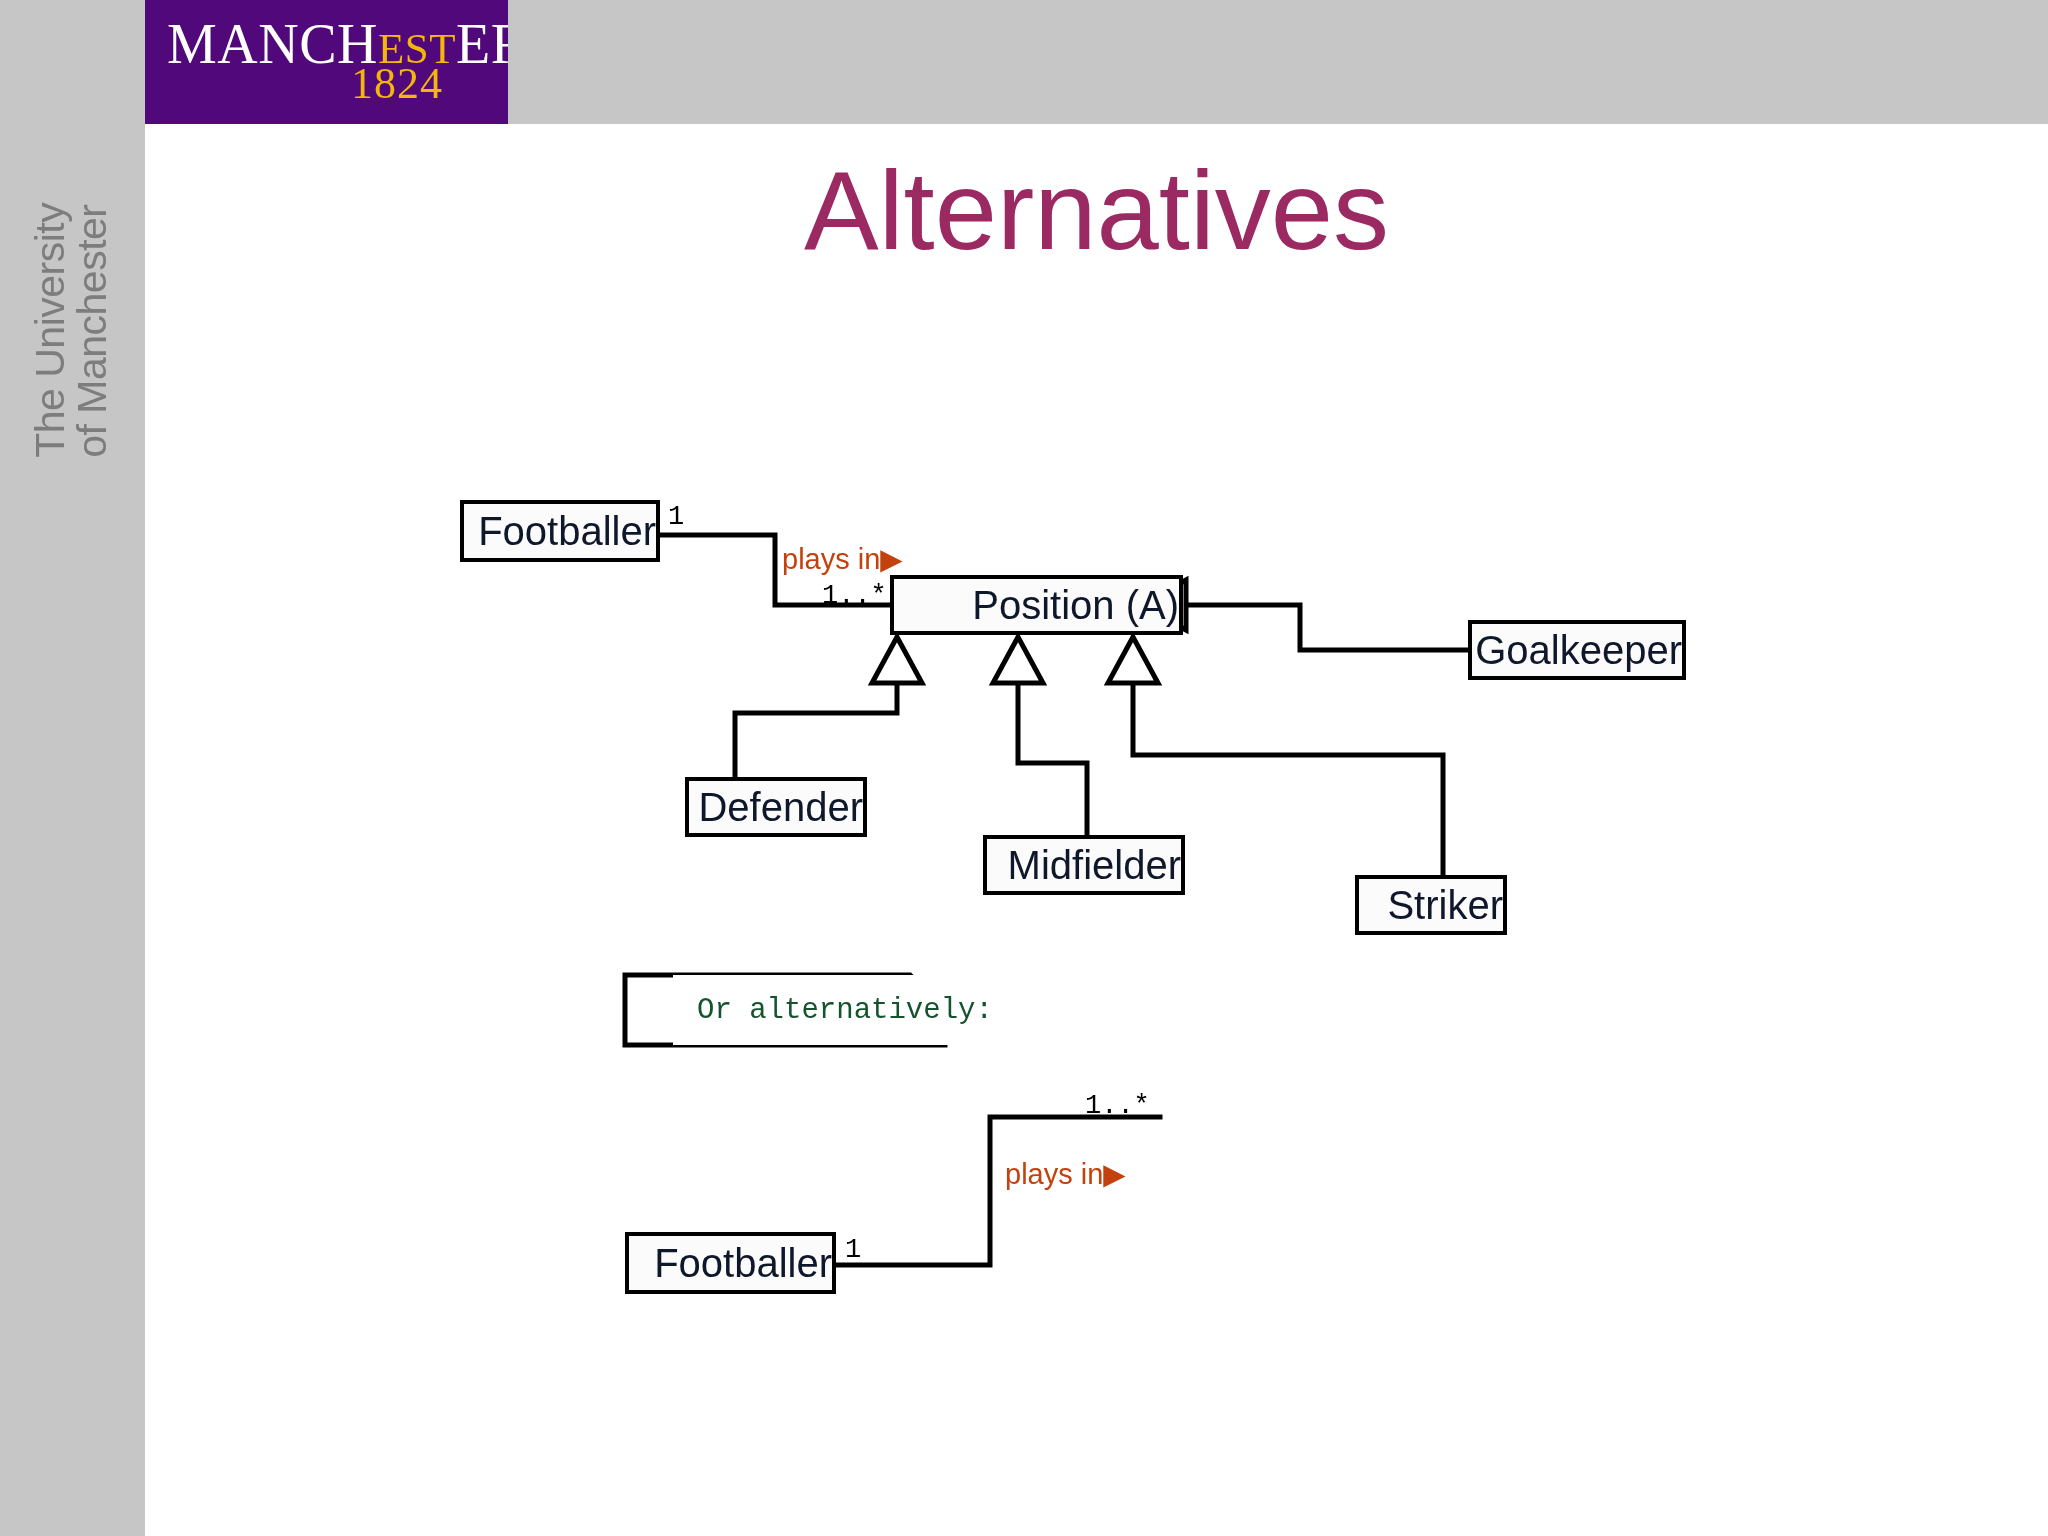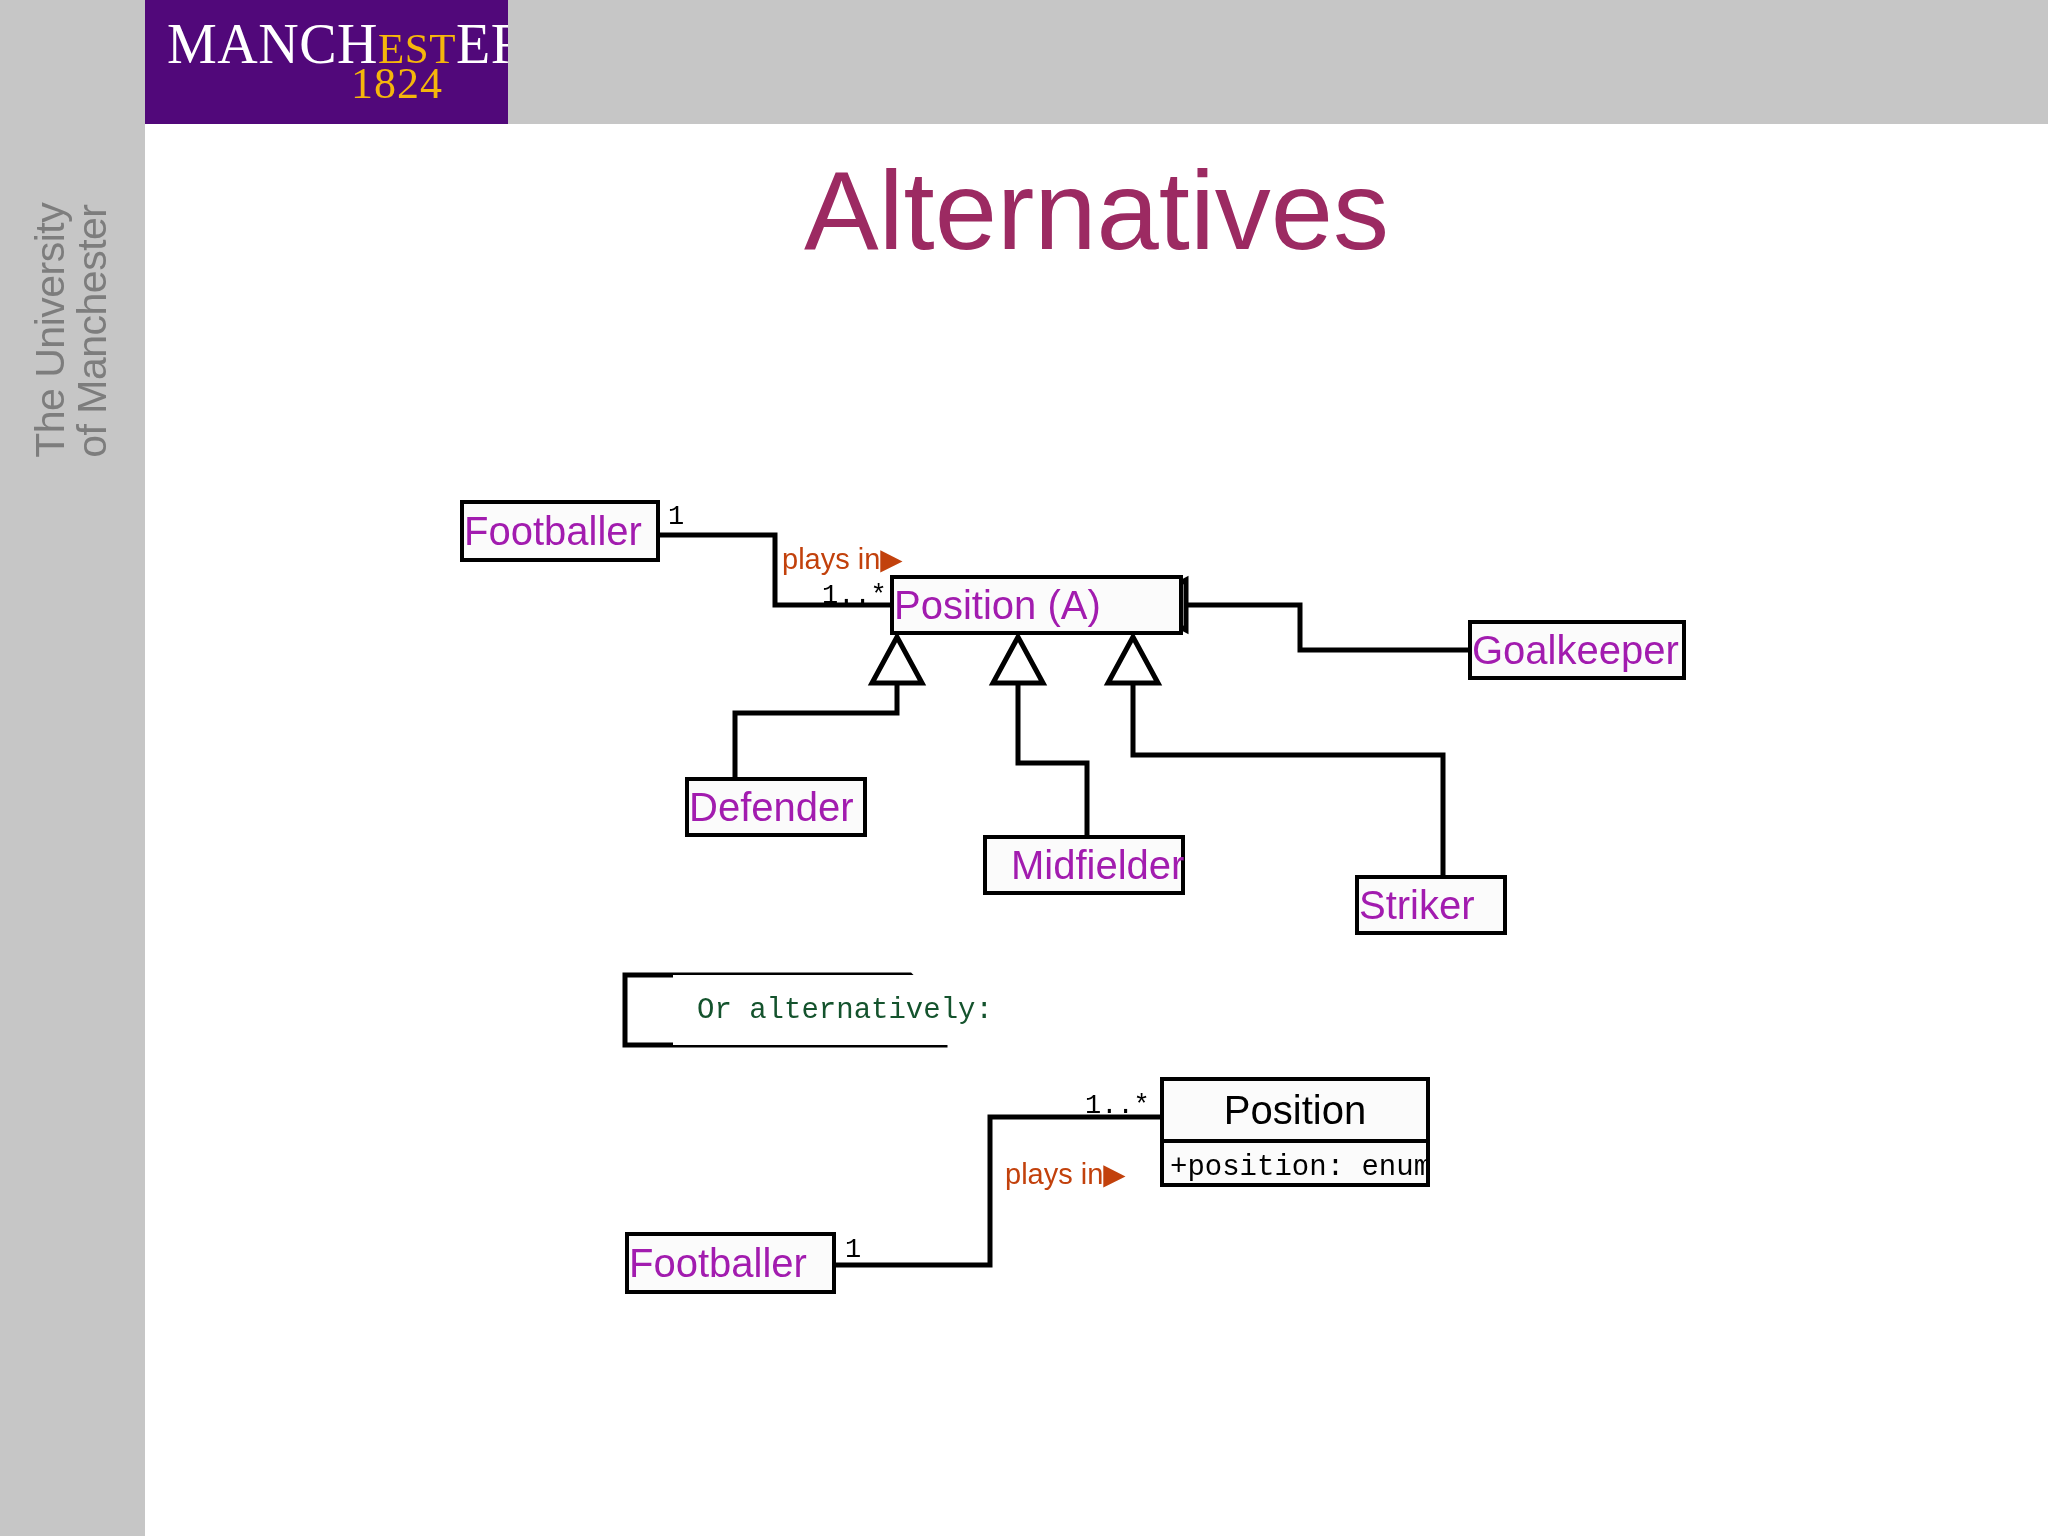--- a/index.html
+++ b/index.html
@@ -116,23 +116,23 @@
     pointer-events: none;
   }
 
   .uml-box {
     position: absolute;
     box-sizing: border-box;
     background: #fbfbfb;
     border: 4px solid #000000;
     display: flex;
     align-items: center;
-    justify-content: flex-start;
-    font-family: "Liberation Sans", sans-serif;
-    color: #a21caf;
+    justify-content: flex-end;
+    font-family: "Liberation Sans", sans-serif;
+    color: #0f172a;
     white-space: nowrap;
   }
   .uml-box .cls-name {
     font-size: 40px;
     line-height: 1;
     letter-spacing: 0px;
   }
 
   
   .uml-class {
@@ -276,23 +276,19 @@
   </div>
 
   <div id="note-box" style="left:625px; top:975px; width:320px; height:70px;">
     <span>Or alternatively:</span>
   </div>
 
   <div class="lbl-mult" style="left:1085px; top:1093px;">1..*</div>
 
   <div class="lbl" style="left:1005px; top:1160px;"><span>plays in</span><span>▶</span></div>
 
-  <div class="uml-class" style="left:1160px; top:1077px; width:270px; height:110px;">
-    <div class="comp-name">Position</div>
-    <div class="comp-attrs">+position: enum</div>
-  </div>
 
   <div class="uml-box" style="left:625px; top:1232px; width:211px; height:62px;">
     <span class="cls-name">Footballer</span>
   </div>
   <div class="lbl-mult" style="left:845px; top:1237px;">1</div>
 
 </div>
 
 </body></html>

